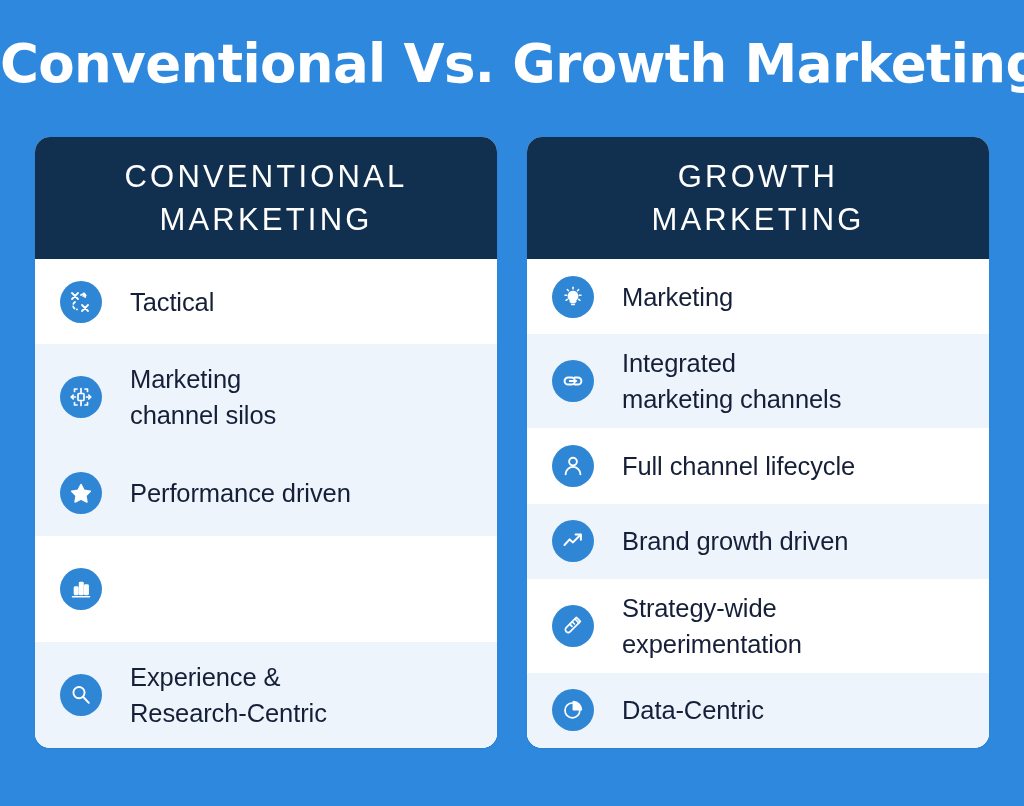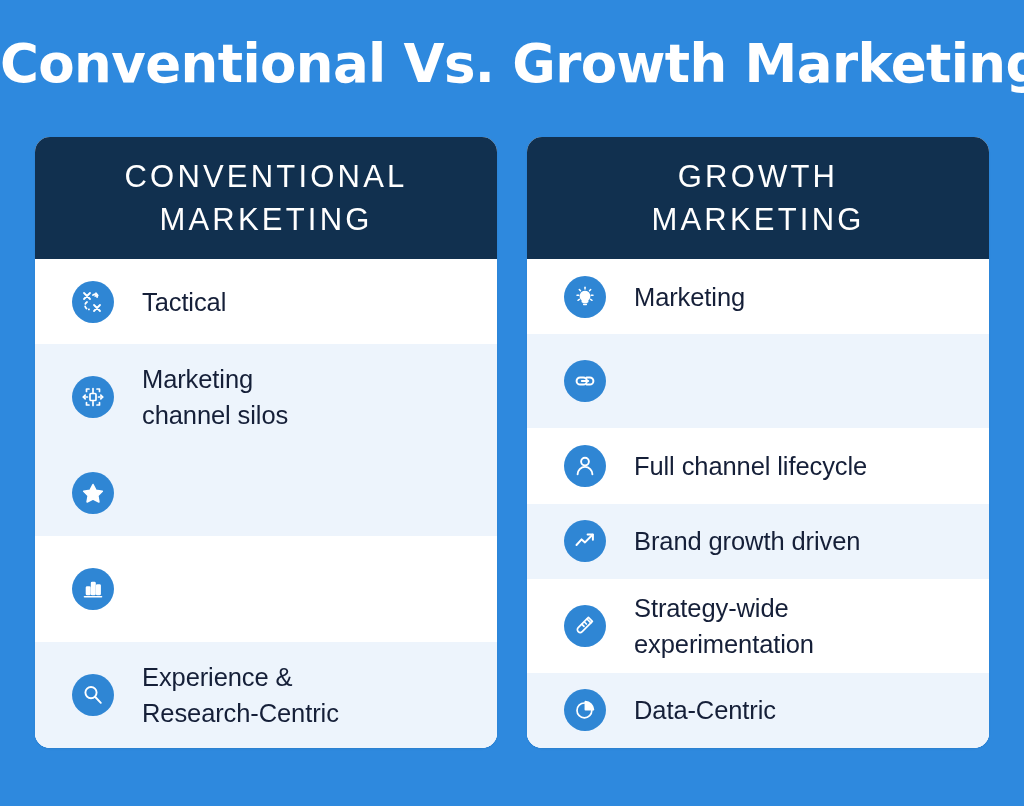--- a/index.html
+++ b/index.html
@@ -86,21 +86,21 @@
   .card-body {
     flex: 1 1 auto;
     display: flex;
     flex-direction: column;
     background: #ffffff;
   }
 
   .row {
     display: flex;
     align-items: center;
-    padding-left: 37px;
+    padding-left: 25px;
     flex: 1 1 0;
     min-height: 0;
   }
 
   .row.two-line { flex: 1.245 1 0; }
 
   .row.alt { background: #edf4fc; }
   .row.plain { background: #ffffff; }
 
   .row-icon {
@@ -174,20 +174,21 @@
 channel silos</span>
         </div>
 
 
         <div class="row alt">
           <span class="row-icon">
             <svg width="26" height="26" viewBox="0 0 26 26" fill="#ffffff" stroke="#ffffff" stroke-width="1.6" stroke-linejoin="round">
               <path d="M13 4.5 L16 10.3 L22.3 11.2 L17.8 15.7 L18.9 22 L13 19 L7.1 22 L8.2 15.7 L3.7 11.2 L10 10.3 Z"></path>
             </svg>
           </span>
+          <span class="row-label">Performance driven</span>
         </div>
 
         <div class="row plain two-line">
           <span class="row-icon">
             <svg width="26" height="26" viewBox="0 0 26 26" fill="#ffffff" stroke="#ffffff" stroke-width="1.6" stroke-linecap="round">
               <rect x="6.5" y="11" width="3.4" height="7.5" rx="0.6"></rect>
               <rect x="11.6" y="6.5" width="3.4" height="12" rx="0.6"></rect>
               <rect x="16.7" y="9" width="3.4" height="9.5" rx="0.6"></rect>
               <path d="M4.5 20.8 H21.5" fill="none"></path>
             </svg>
@@ -235,20 +236,22 @@
         </div>
 
         <div class="row alt two-line">
           <span class="row-icon">
             <svg width="26" height="26" viewBox="0 0 26 26" fill="none" stroke="#ffffff" stroke-width="2" stroke-linecap="round">
               <path d="M11.3 9.4 H8.2 a3.6 3.6 0 0 0 0 7.2 h3.1 a3.6 3.6 0 0 0 0 -7.2 Z"></path>
               <path d="M14.7 9.4 h3.1 a3.6 3.6 0 0 1 0 7.2 h-3.1"></path>
               <path d="M9.8 13 h6.4"></path>
             </svg>
           </span>
+          <span class="row-label">Integrated
+marketing channels</span>
         </div>
 
         <div class="row plain">
           <span class="row-icon">
             <svg width="26" height="26" viewBox="0 0 26 26" fill="none" stroke="#ffffff" stroke-width="1.9" stroke-linecap="round">
               <circle cx="13" cy="8.6" r="3.9"></circle>
               <path d="M5.6 21.3 a7.4 7.4 0 0 1 14.8 0"></path>
             </svg>
           </span>
           <span class="row-label">Full channel lifecycle</span>

